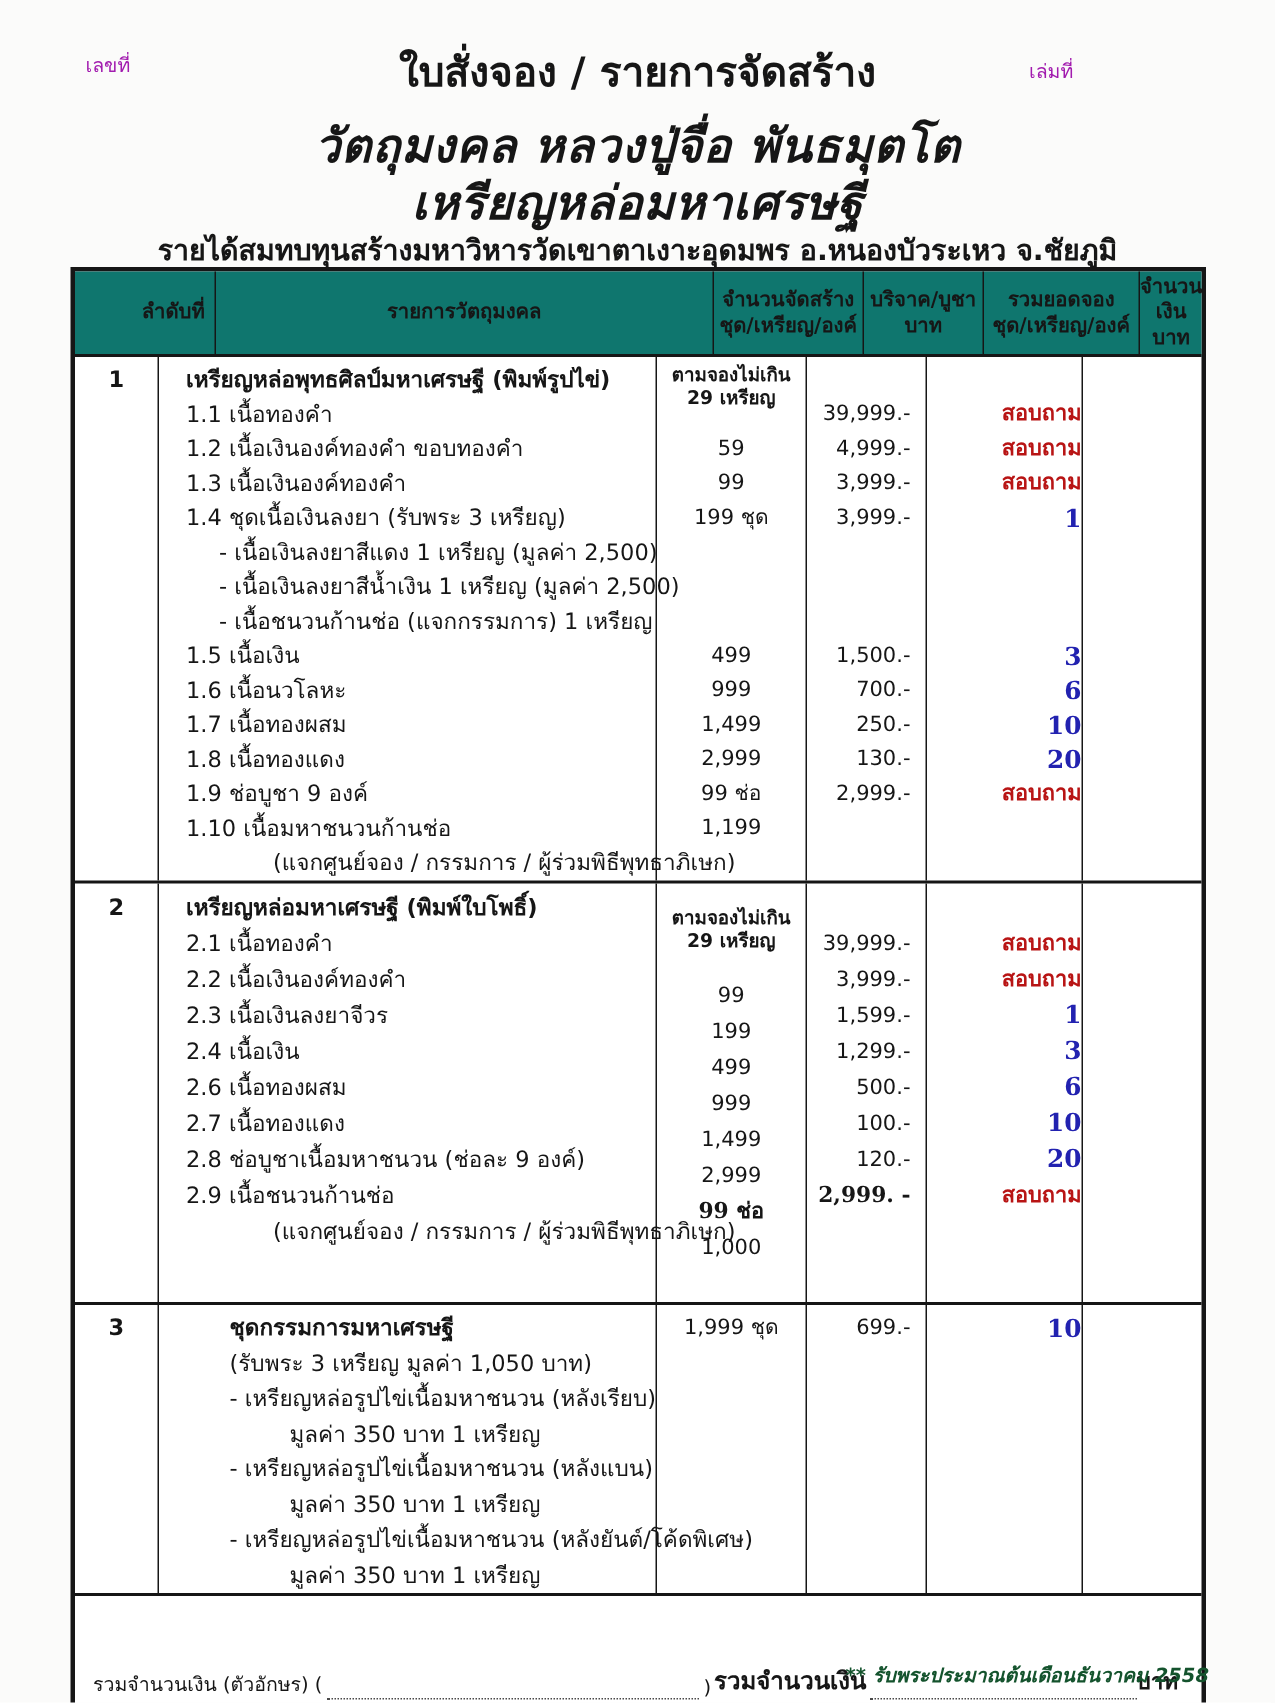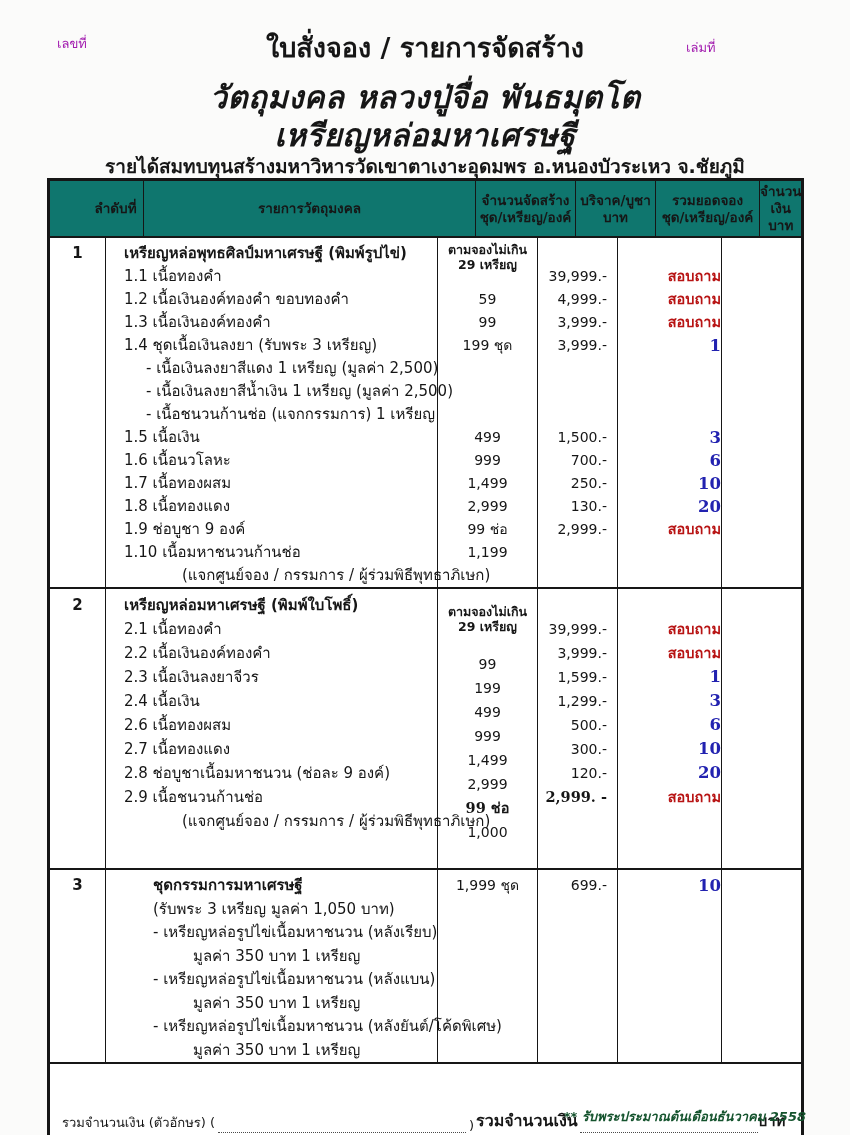--- a/index.html
+++ b/index.html
@@ -239,21 +239,21 @@
             <div class="ln qty">1,000</div>
             <div class="ln qty"></div>
           </div>
           <div class="col">
             <div class="ln price"></div>
             <div class="ln price">39,999.-</div>
             <div class="ln price">3,999.-</div>
             <div class="ln price">1,599.-</div>
             <div class="ln price">1,299.-</div>
             <div class="ln price">500.-</div>
-            <div class="ln price">300.-</div>
+            <div class="ln price">100.-</div>
             <div class="ln price">120.-</div>
             <div class="ln price alt">2,999. -</div>
             <div class="ln price"></div>
             <div class="ln price"></div>
           </div>
           <div class="col">
             <div class="ln book "></div>
             <div class="ln book red">สอบถาม</div>
             <div class="ln book red">สอบถาม</div>
             <div class="ln book blue">1</div>

